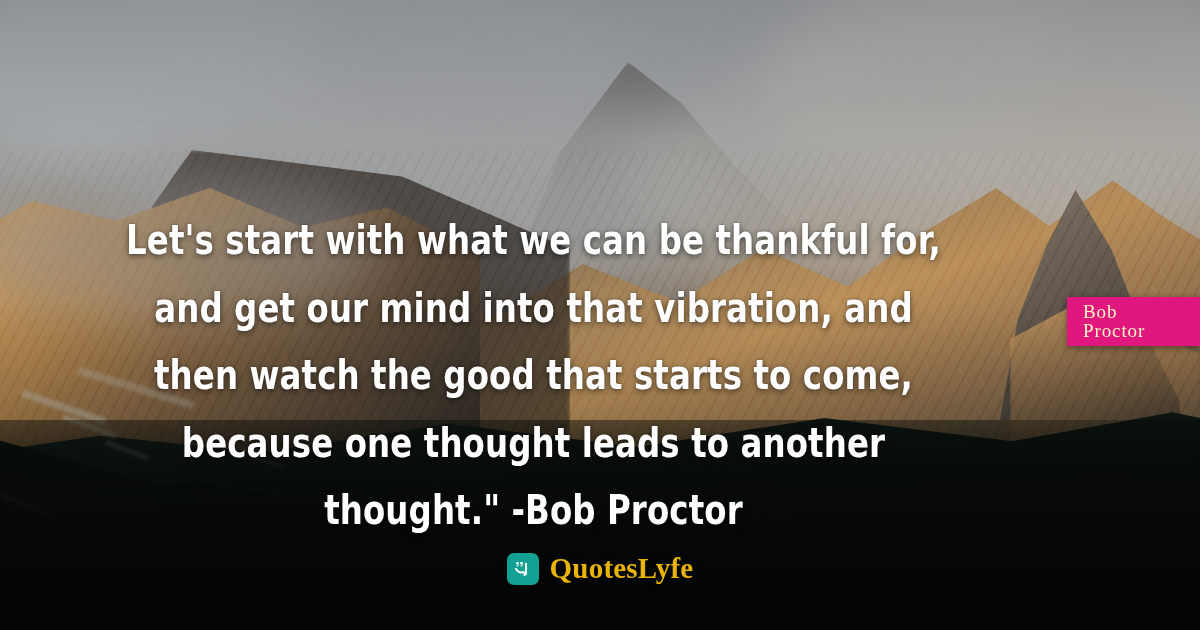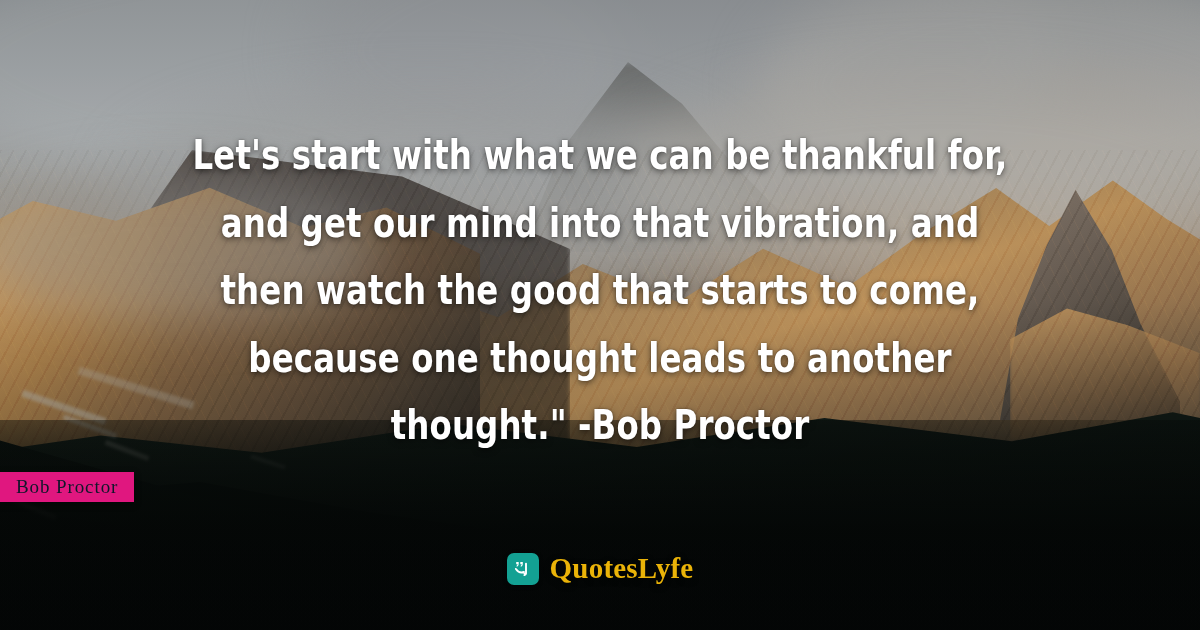--- a/index.html
+++ b/index.html
@@ -211,22 +211,22 @@
   .scrim {
     position:absolute; inset:0;
     background:
       linear-gradient(180deg, rgba(10,12,14,.22) 0%, rgba(10,12,14,.10) 22%,
                               rgba(10,12,14,.06) 48%, rgba(6,9,8,.30) 78%, rgba(4,6,6,.55) 100%);
   }
 
   
   .content {
     position:absolute; inset:0;
-    display:flex; flex-direction:column;
-    align-items:flex-start;
+    display:flex; flex-direction:row;
+    align-items:center;
   }
 
   .quote {
     width:1080px;
     margin:0 auto;
     padding-top:122px;
     text-align:center;
     color:#ffffff;
     font-family:"Liberation Sans Narrow", "DejaVu Sans Condensed", "Liberation Sans", sans-serif;
     font-weight:700;
@@ -237,21 +237,21 @@
     transform:scaleX(.88);
     transform-origin:center top;
     text-shadow:0 2px 7px rgba(0,0,0,.52), 0 0 2px rgba(0,0,0,.35);
     white-space:pre-line;
   }
 
   .author-badge {
     margin-top:12px;
     display:inline-block;
     background:#e0177f;
-    color:#0f172a;
+    color:#fef9c3;
     font-family:"Liberation Serif", "DejaVu Serif", serif;
     font-size:19px;
     font-weight:400;
     letter-spacing:.9px;
     padding:5px 16px 6px 16px;
     line-height:19px;
     box-shadow:0 2px 7px rgba(0,0,0,.4);
   }
 
   .brand {

